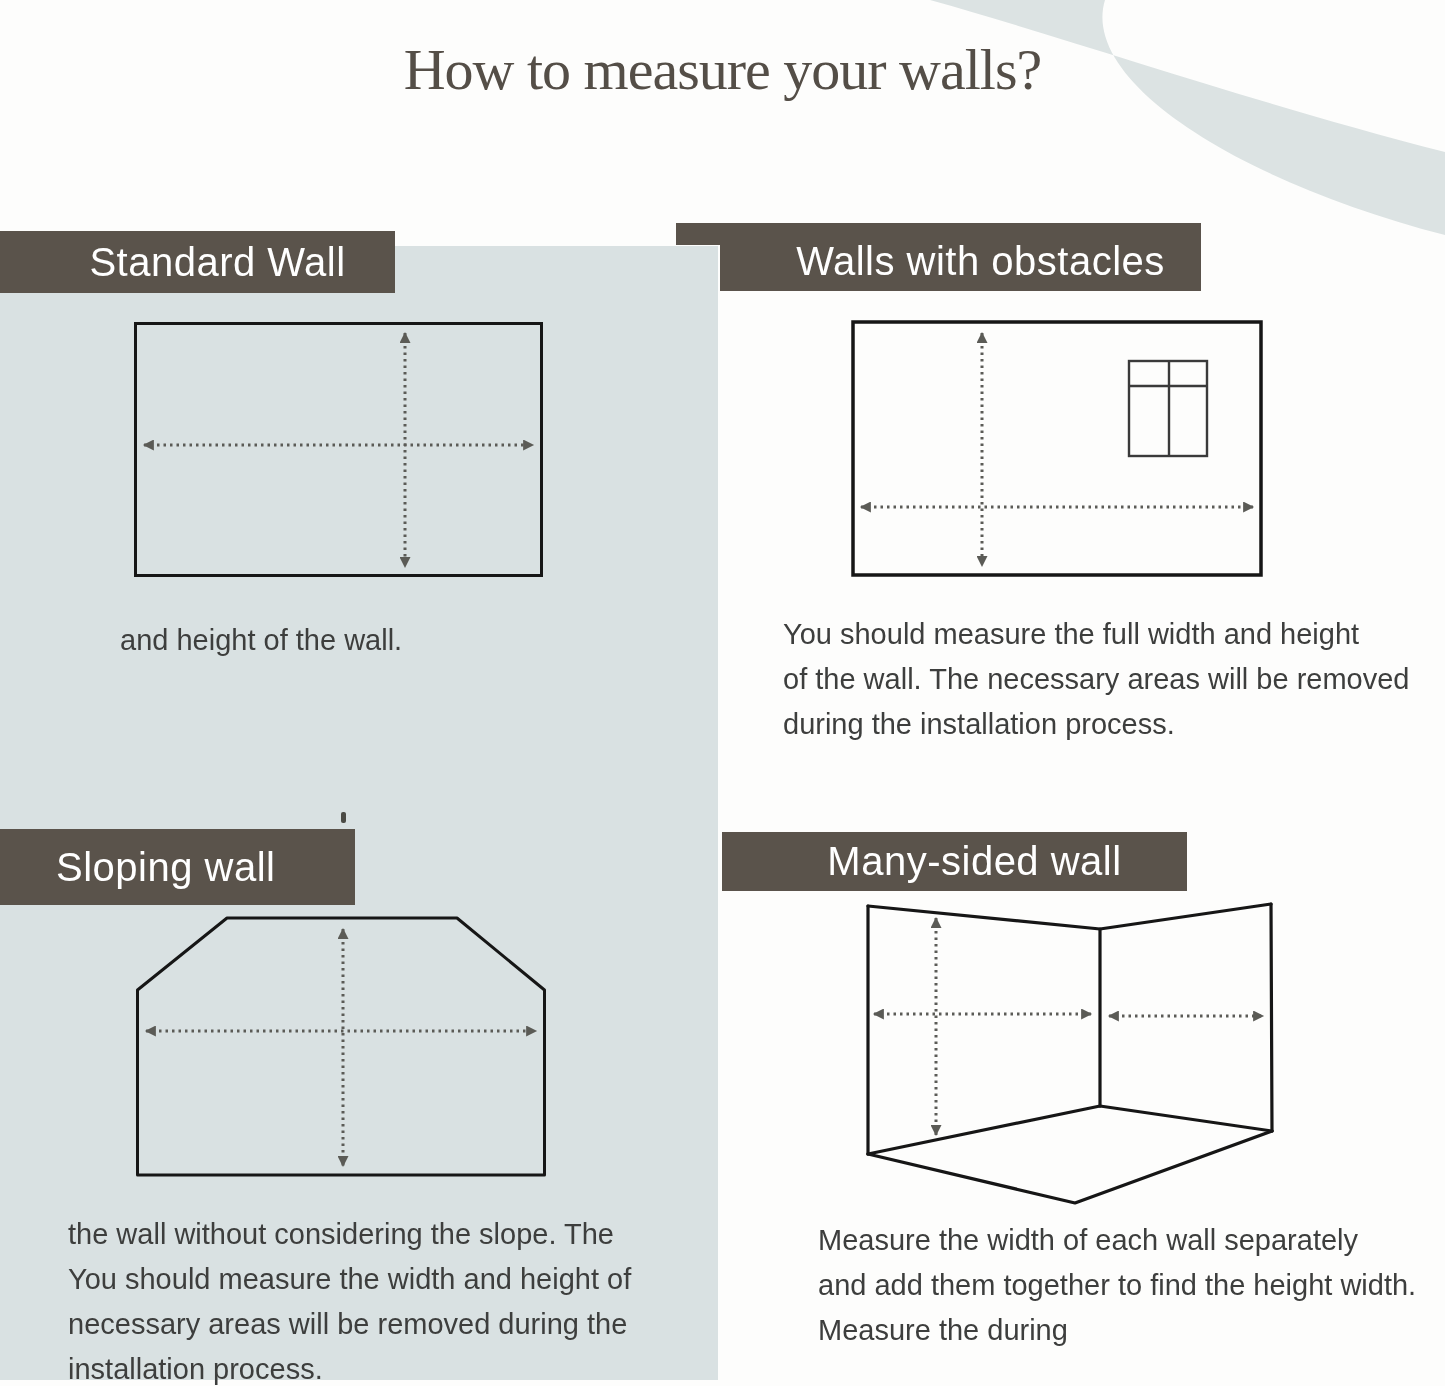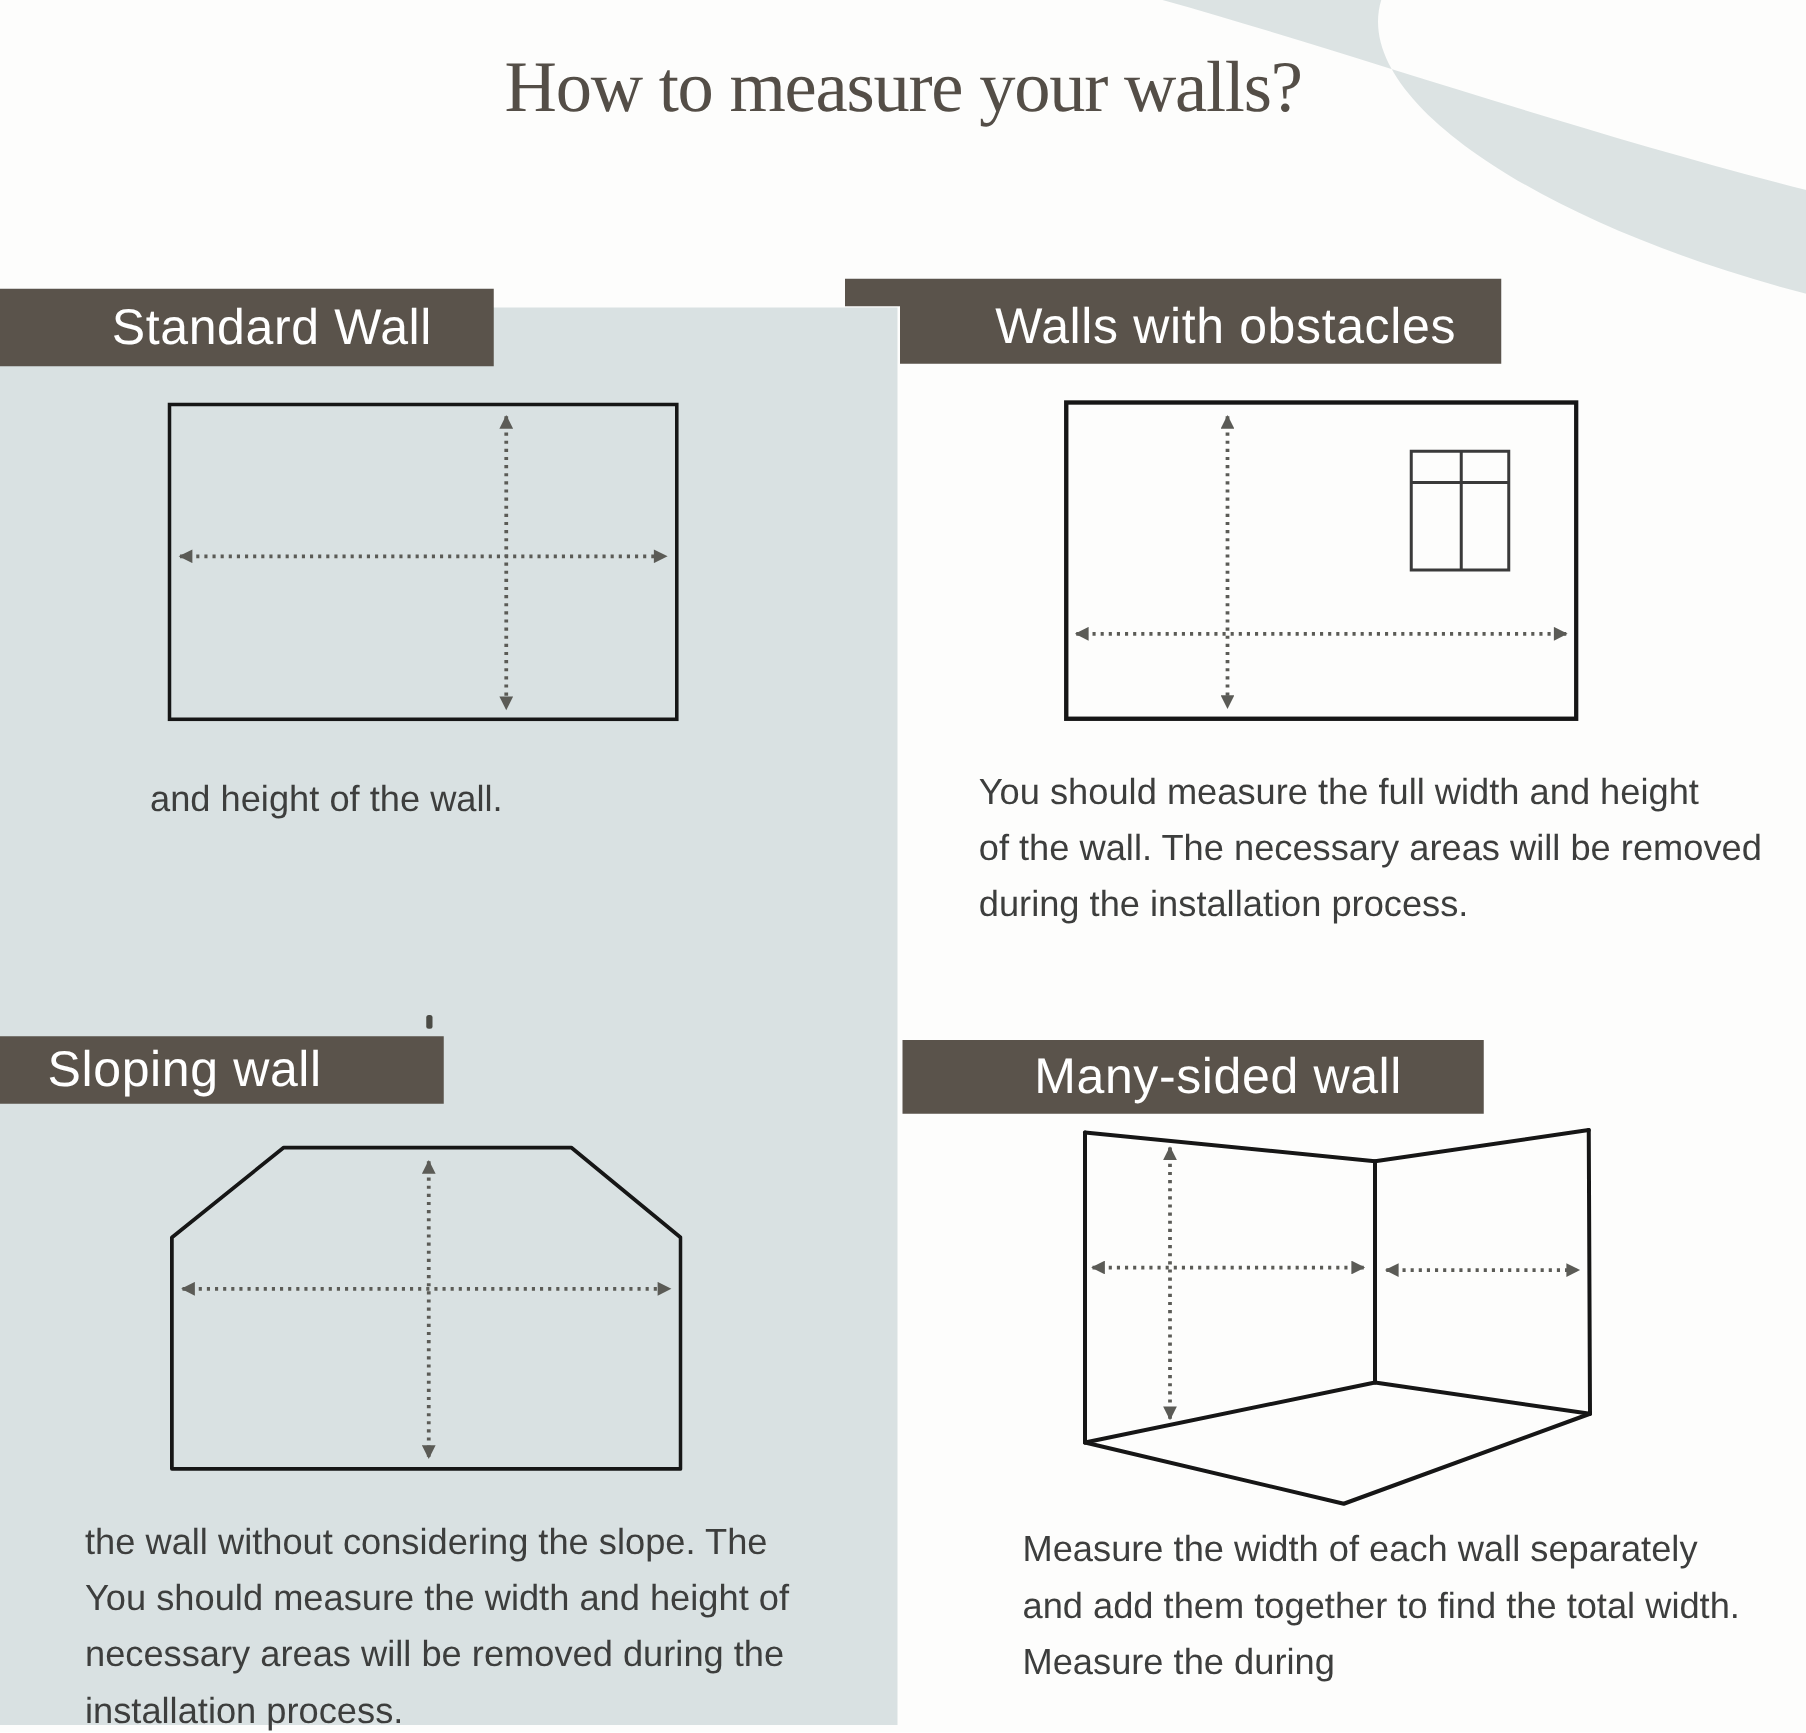--- a/index.html
+++ b/index.html
@@ -24,21 +24,21 @@
   }
   .bar{
     position:absolute;background:#5a534b;color:#ffffff;
     display:flex;align-items:center;z-index:3;
     font-size:40px;font-weight:400;letter-spacing:0.5px;padding-left:40px;
   }
   .bar-standard{left:0;top:231px;width:355px;height:62px;justify-content:center;}
   .bar-obstacles{left:720px;top:223px;width:441px;height:68px;justify-content:center;padding-top:0;}
   .bar-obstacles span{margin-top:8px;}
   .bar-tab{position:absolute;left:676px;top:223px;width:44px;height:22px;background:#5a534b;z-index:3;}
-  .bar-sloping{left:0;top:829px;width:355px;height:54px;justify-content:flex-start;padding-left:38px;box-sizing:border-box;}
+  .bar-sloping{left:0;top:829px;width:355px;height:76px;justify-content:flex-start;padding-left:56px;box-sizing:border-box;}
   .bar-many{left:722px;top:832px;width:425px;height:59px;justify-content:center;}
   .diagram{position:absolute;z-index:1;}
   .caption{
     position:absolute;z-index:2;color:#3d3e3d;
     font-size:29px;line-height:45px;font-weight:400;
     white-space:nowrap;
   }
   .cap-standard{left:120px;top:618px;}
   .cap-obstacles{left:783px;top:612px;}
   .cap-sloping{left:68px;top:1212px;}
@@ -149,17 +149,17 @@
       <path d="M8,256 L240,208 L412,233"></path>
       <path d="M8,256 L215,305 L412,233"></path>
     </g>
     <line x1="76" y1="20" x2="76" y2="237" stroke="#5b5b56" stroke-width="3" stroke-dasharray="2.5 4" marker-start="url(#ah4)" marker-end="url(#ah4)"></line>
     <line x1="14" y1="116" x2="231" y2="116" stroke="#5b5b56" stroke-width="3" stroke-dasharray="2.5 4" marker-start="url(#ah4)" marker-end="url(#ah4)"></line>
     <line x1="249" y1="118" x2="403" y2="118" stroke="#5b5b56" stroke-width="3" stroke-dasharray="2.5 4" marker-start="url(#ah4)" marker-end="url(#ah4)"></line>
   </svg>
 
   <div class="caption cap-many">
     <div>Measure the width of each wall separately</div>
-    <div>and add them together to find the total width.</div>
+    <div>and add them together to find the height width.</div>
     <div>Measure the during</div>
   </div>
 
 </div>
 
 </body></html>

